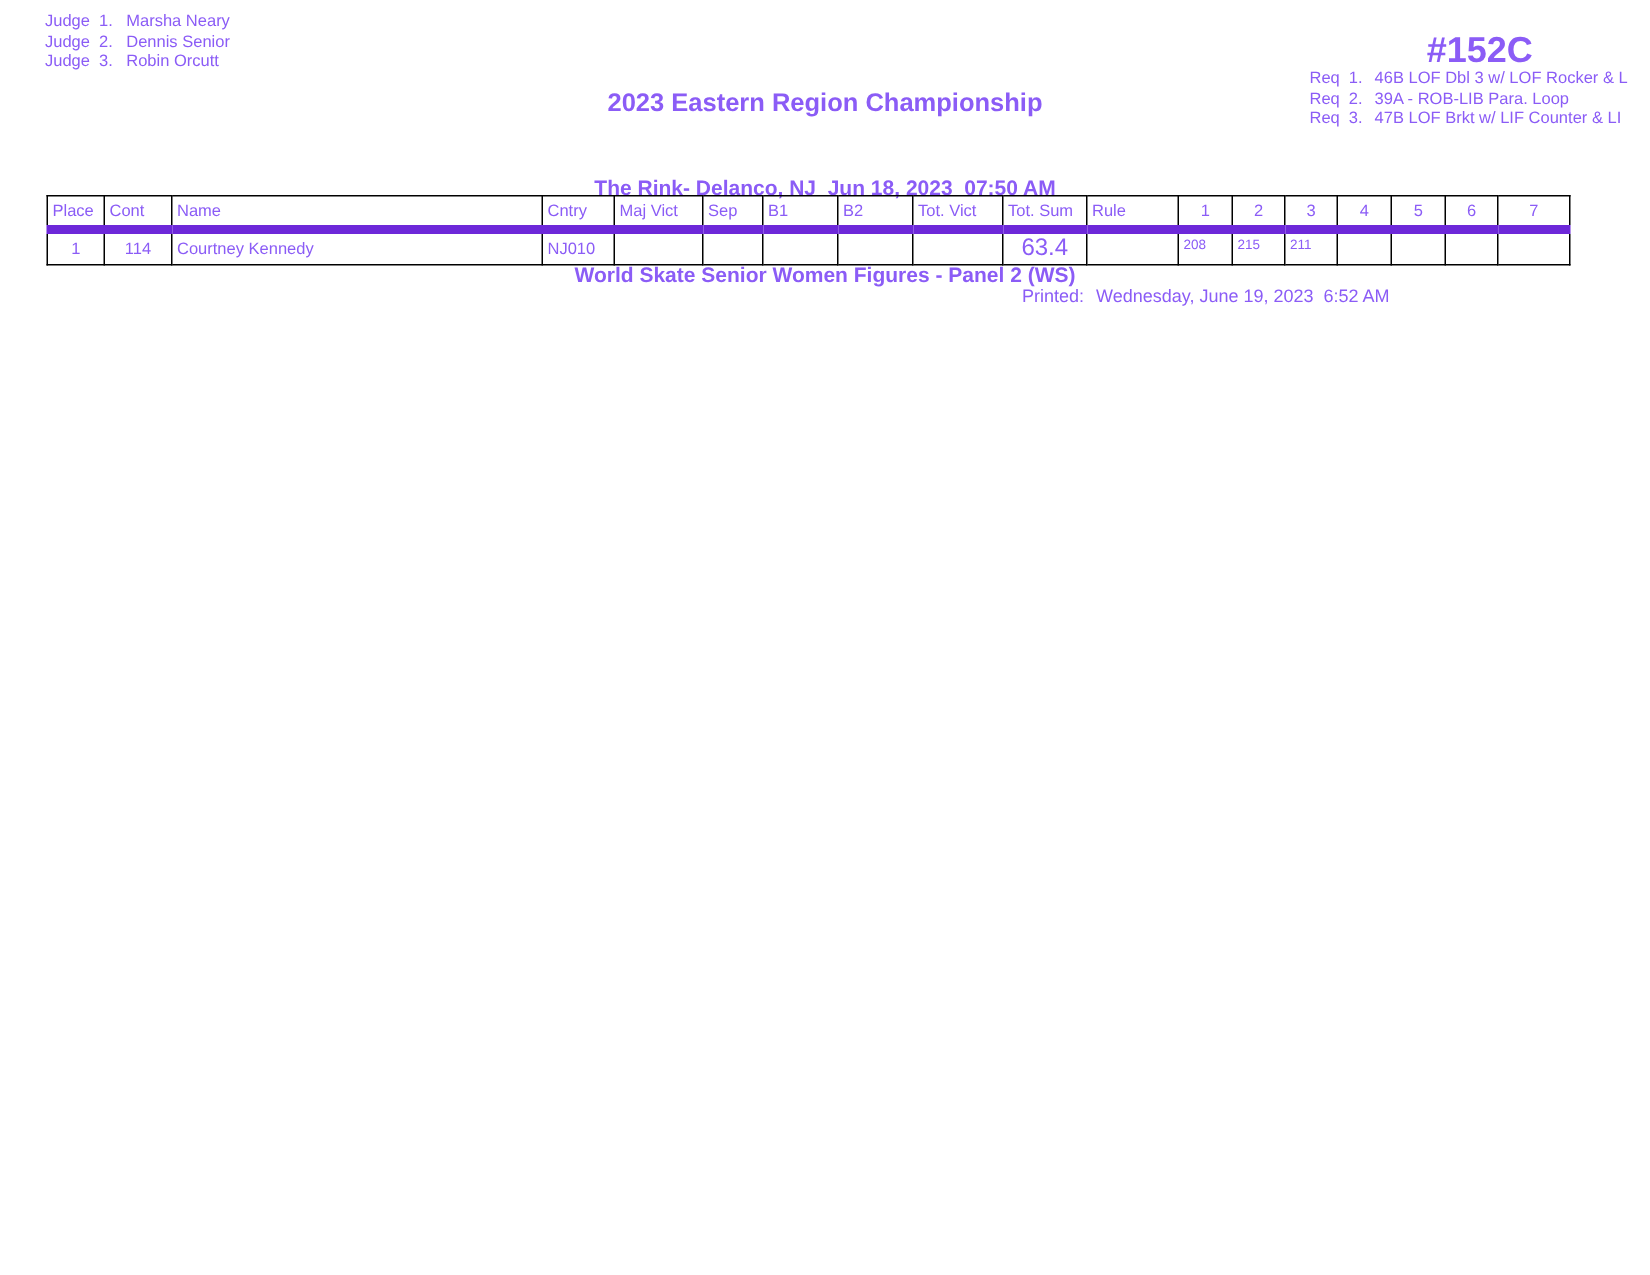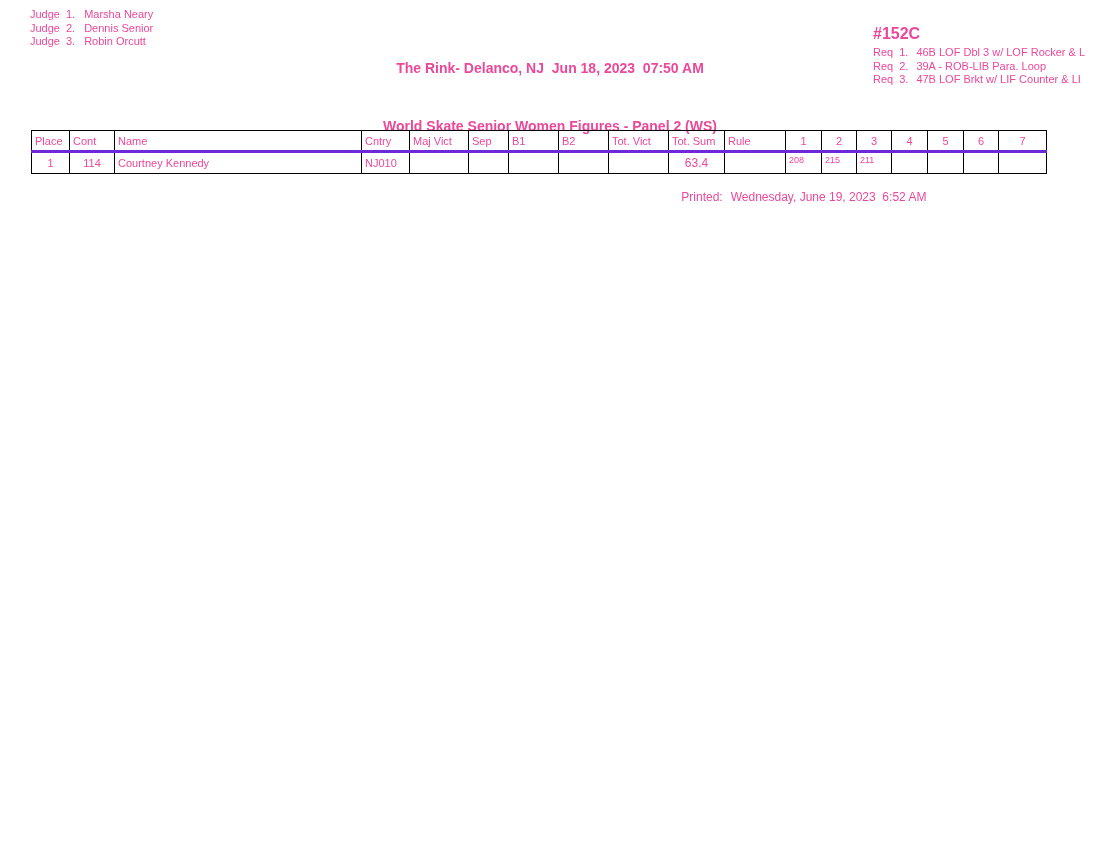--- a/index.html
+++ b/index.html
@@ -5,21 +5,21 @@
   html, body {
     margin: 0;
     padding: 0;
     background: #ffffff;
   }
   .page {
     position: relative;
     width: 1100px;
     height: 850px;
     background: #ffffff;
-    color: #ec4899;
+    color: #8b5cf6;
     font-family: "Liberation Sans", sans-serif;
     overflow: hidden;
   }
 
   
   .judges {
     position: absolute;
     left: 30px;
     top: 8px;
     font-size: 11px;
@@ -45,22 +45,23 @@
 
   
   .reqblock {
     position: absolute;
     left: 873px;
     top: 24px;
     width: 240px;
   }
   .event-number {
     width: 227px;
+    text-align: center;
     font-weight: bold;
-    font-size: 16px;
+    font-size: 24px;
     line-height: 20px;
     margin-bottom: 2px;
   }
   .req-line {
     font-size: 11px;
     line-height: 13.5px;
     white-space: nowrap;
   }
   .req-line .r-num  { margin-left: 6px; }
   .req-line .r-text { margin-left: 8px; }
@@ -80,26 +81,26 @@
     font-size: 11px;
     font-weight: normal;
     padding: 0 3px;
     overflow: hidden;
     white-space: nowrap;
     vertical-align: middle;
   }
   .results-table th {
     height: 19px;
     text-align: left;
-    border-bottom: 3px solid #6d28d9;
+    border-bottom: 6px solid #6d28d9;
   }
   .results-table th.num { text-align: center; }
   .results-table td { height: 18px; text-align: left; }
   .results-table td.center { text-align: center; }
-  .results-table td.sum { text-align: center; font-size: 12px; }
+  .results-table td.sum { text-align: center; font-size: 16px; }
   .results-table td.score {
     font-size: 9px;
     vertical-align: top;
     padding-top: 2px;
   }
 
   
   .printed {
     position: absolute;
     left: 668px;
@@ -120,20 +121,21 @@
     </div>
     <div class="judge-line">
       <span class="j-label">Judge</span><span class="j-num">2.</span><span class="j-name">Dennis Senior</span>
     </div>
     <div class="judge-line">
       <span class="j-label">Judge</span><span class="j-num">3.</span><span class="j-name">Robin Orcutt</span>
     </div>
   </div>
 
   <div class="titles">
+    <div class="t-event">2023 Eastern Region Championship</div>
     <div class="t-venue">The Rink- Delanco, NJ  Jun 18, 2023  07:50 AM</div>
     <div class="t-division">World Skate Senior Women Figures - Panel 2 (WS)</div>
   </div>
 
   <div class="reqblock">
     <div class="event-number">#152C</div>
     <div class="req-line">
       <span class="r-label">Req</span><span class="r-num">1.</span><span class="r-text">46B LOF Dbl 3 w/ LOF Rocker &amp; L</span>
     </div>
     <div class="req-line">

